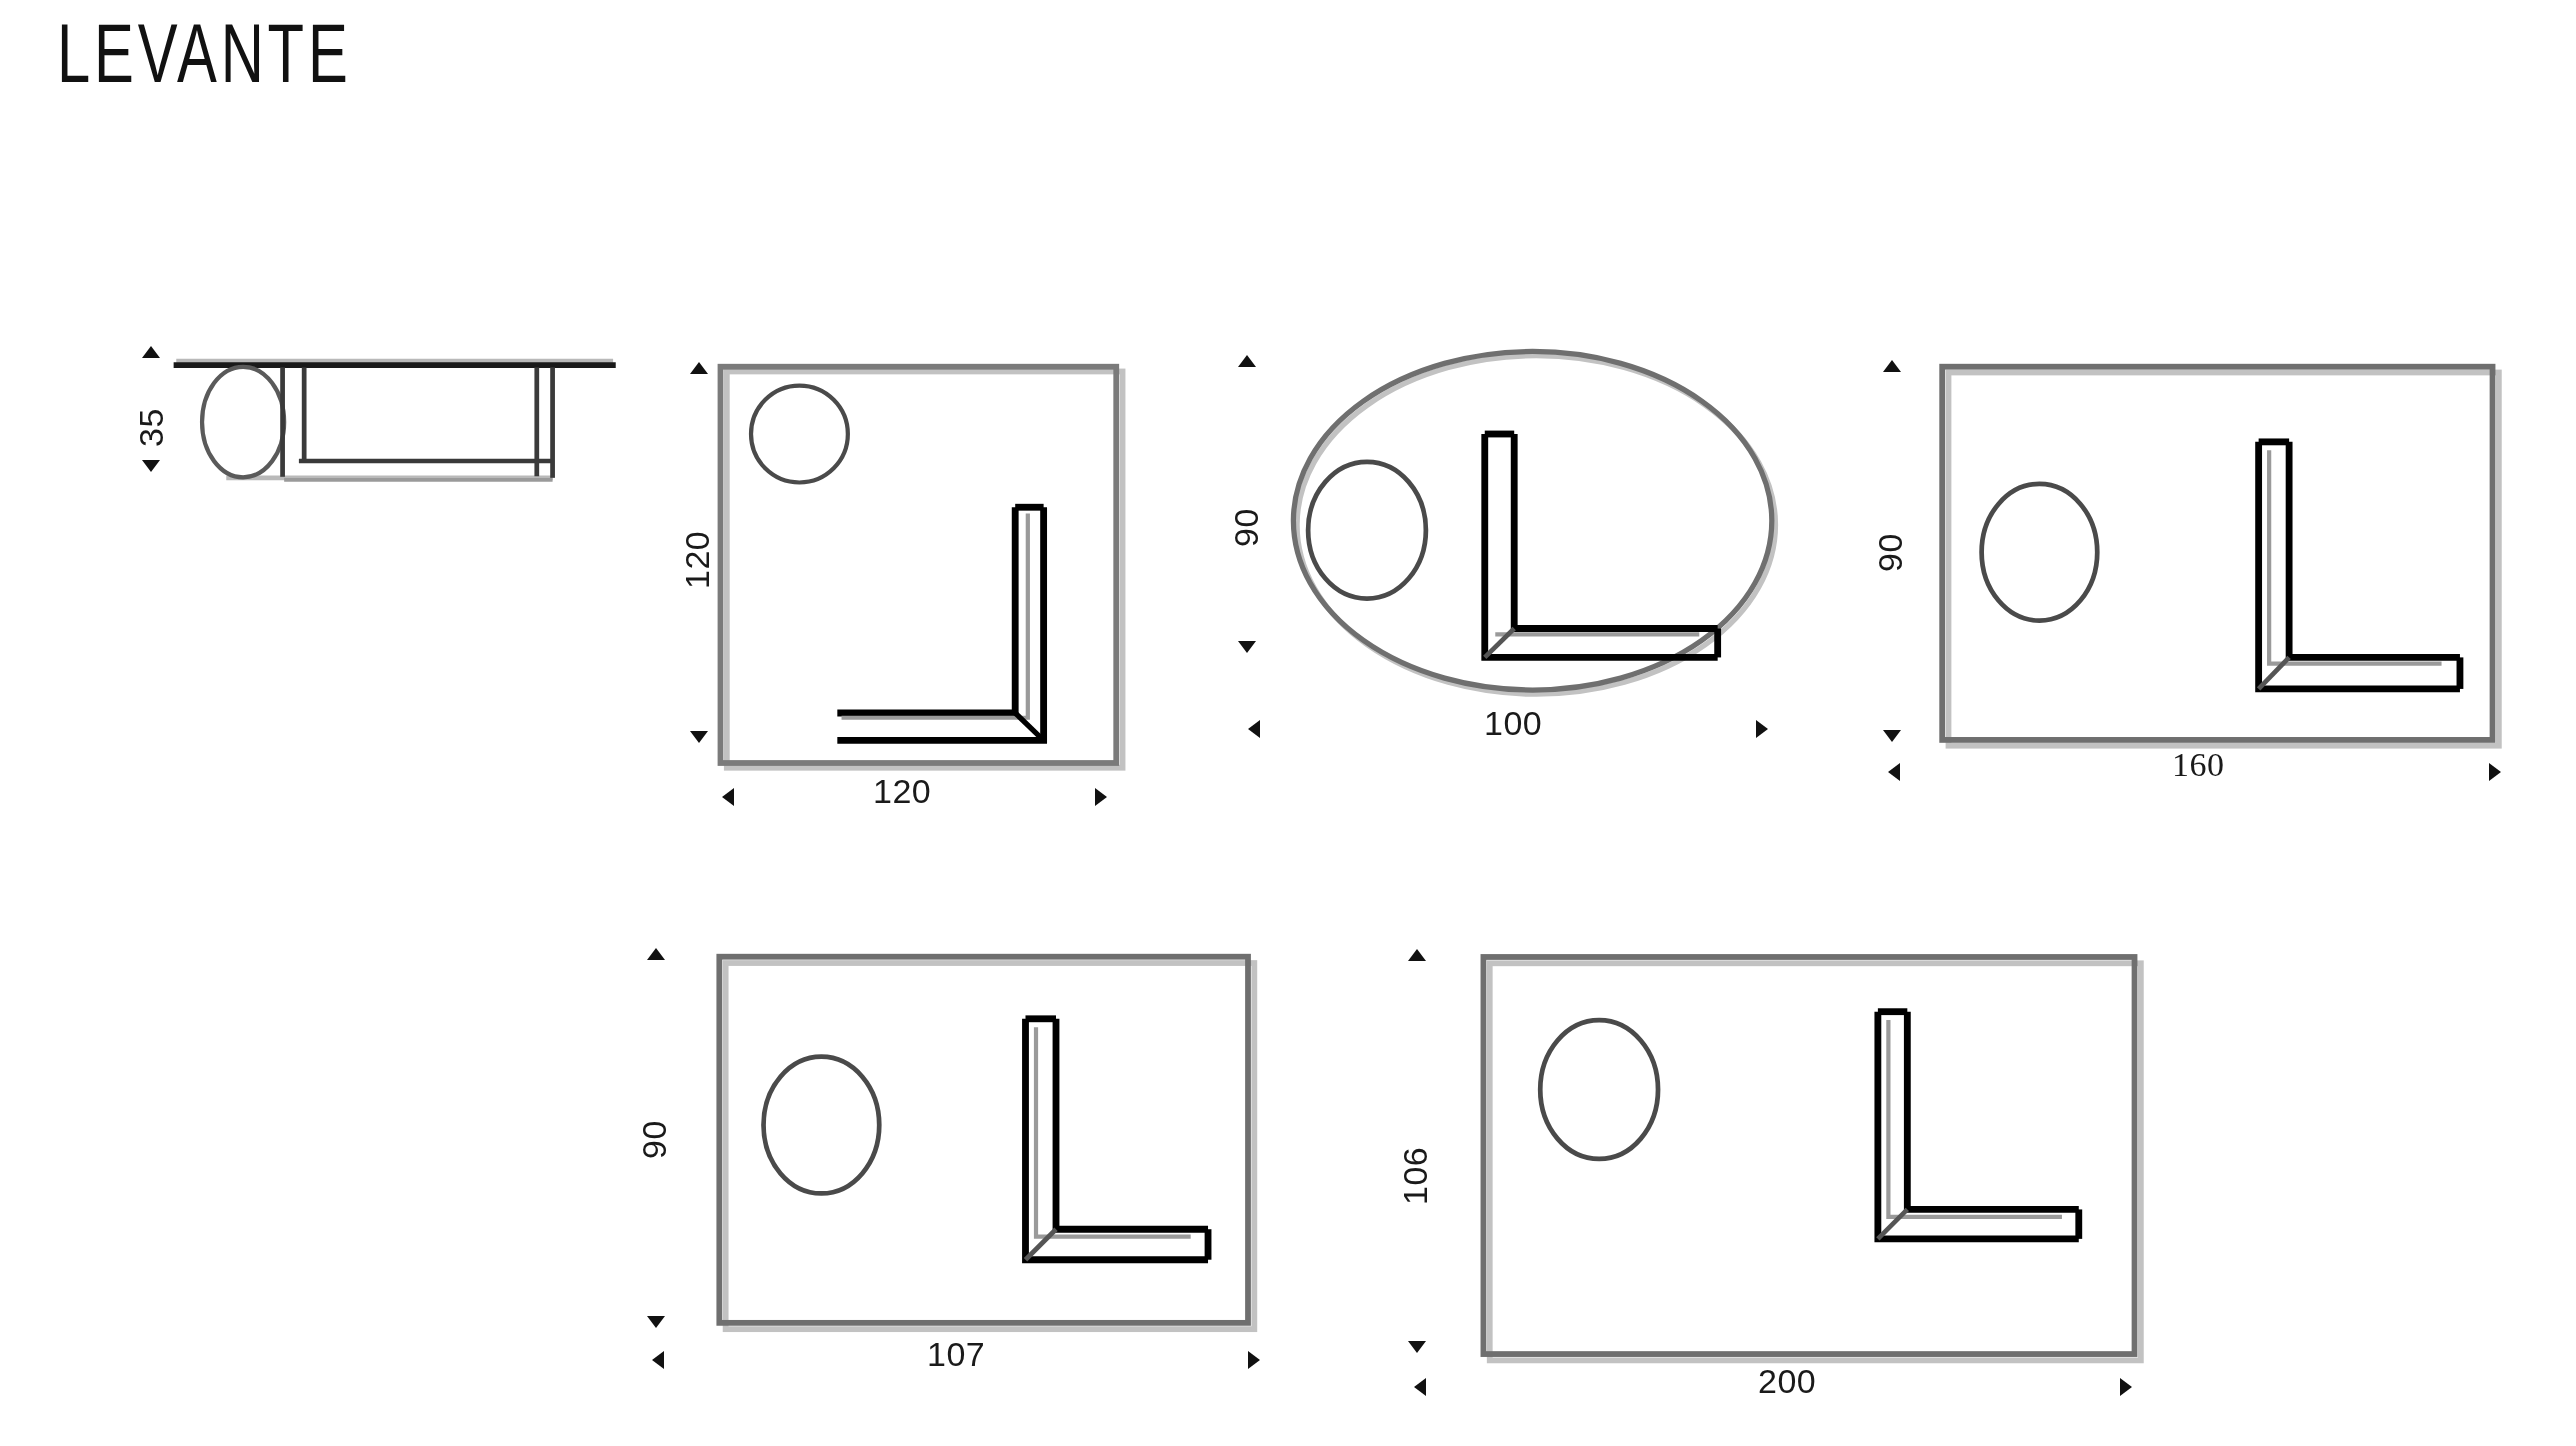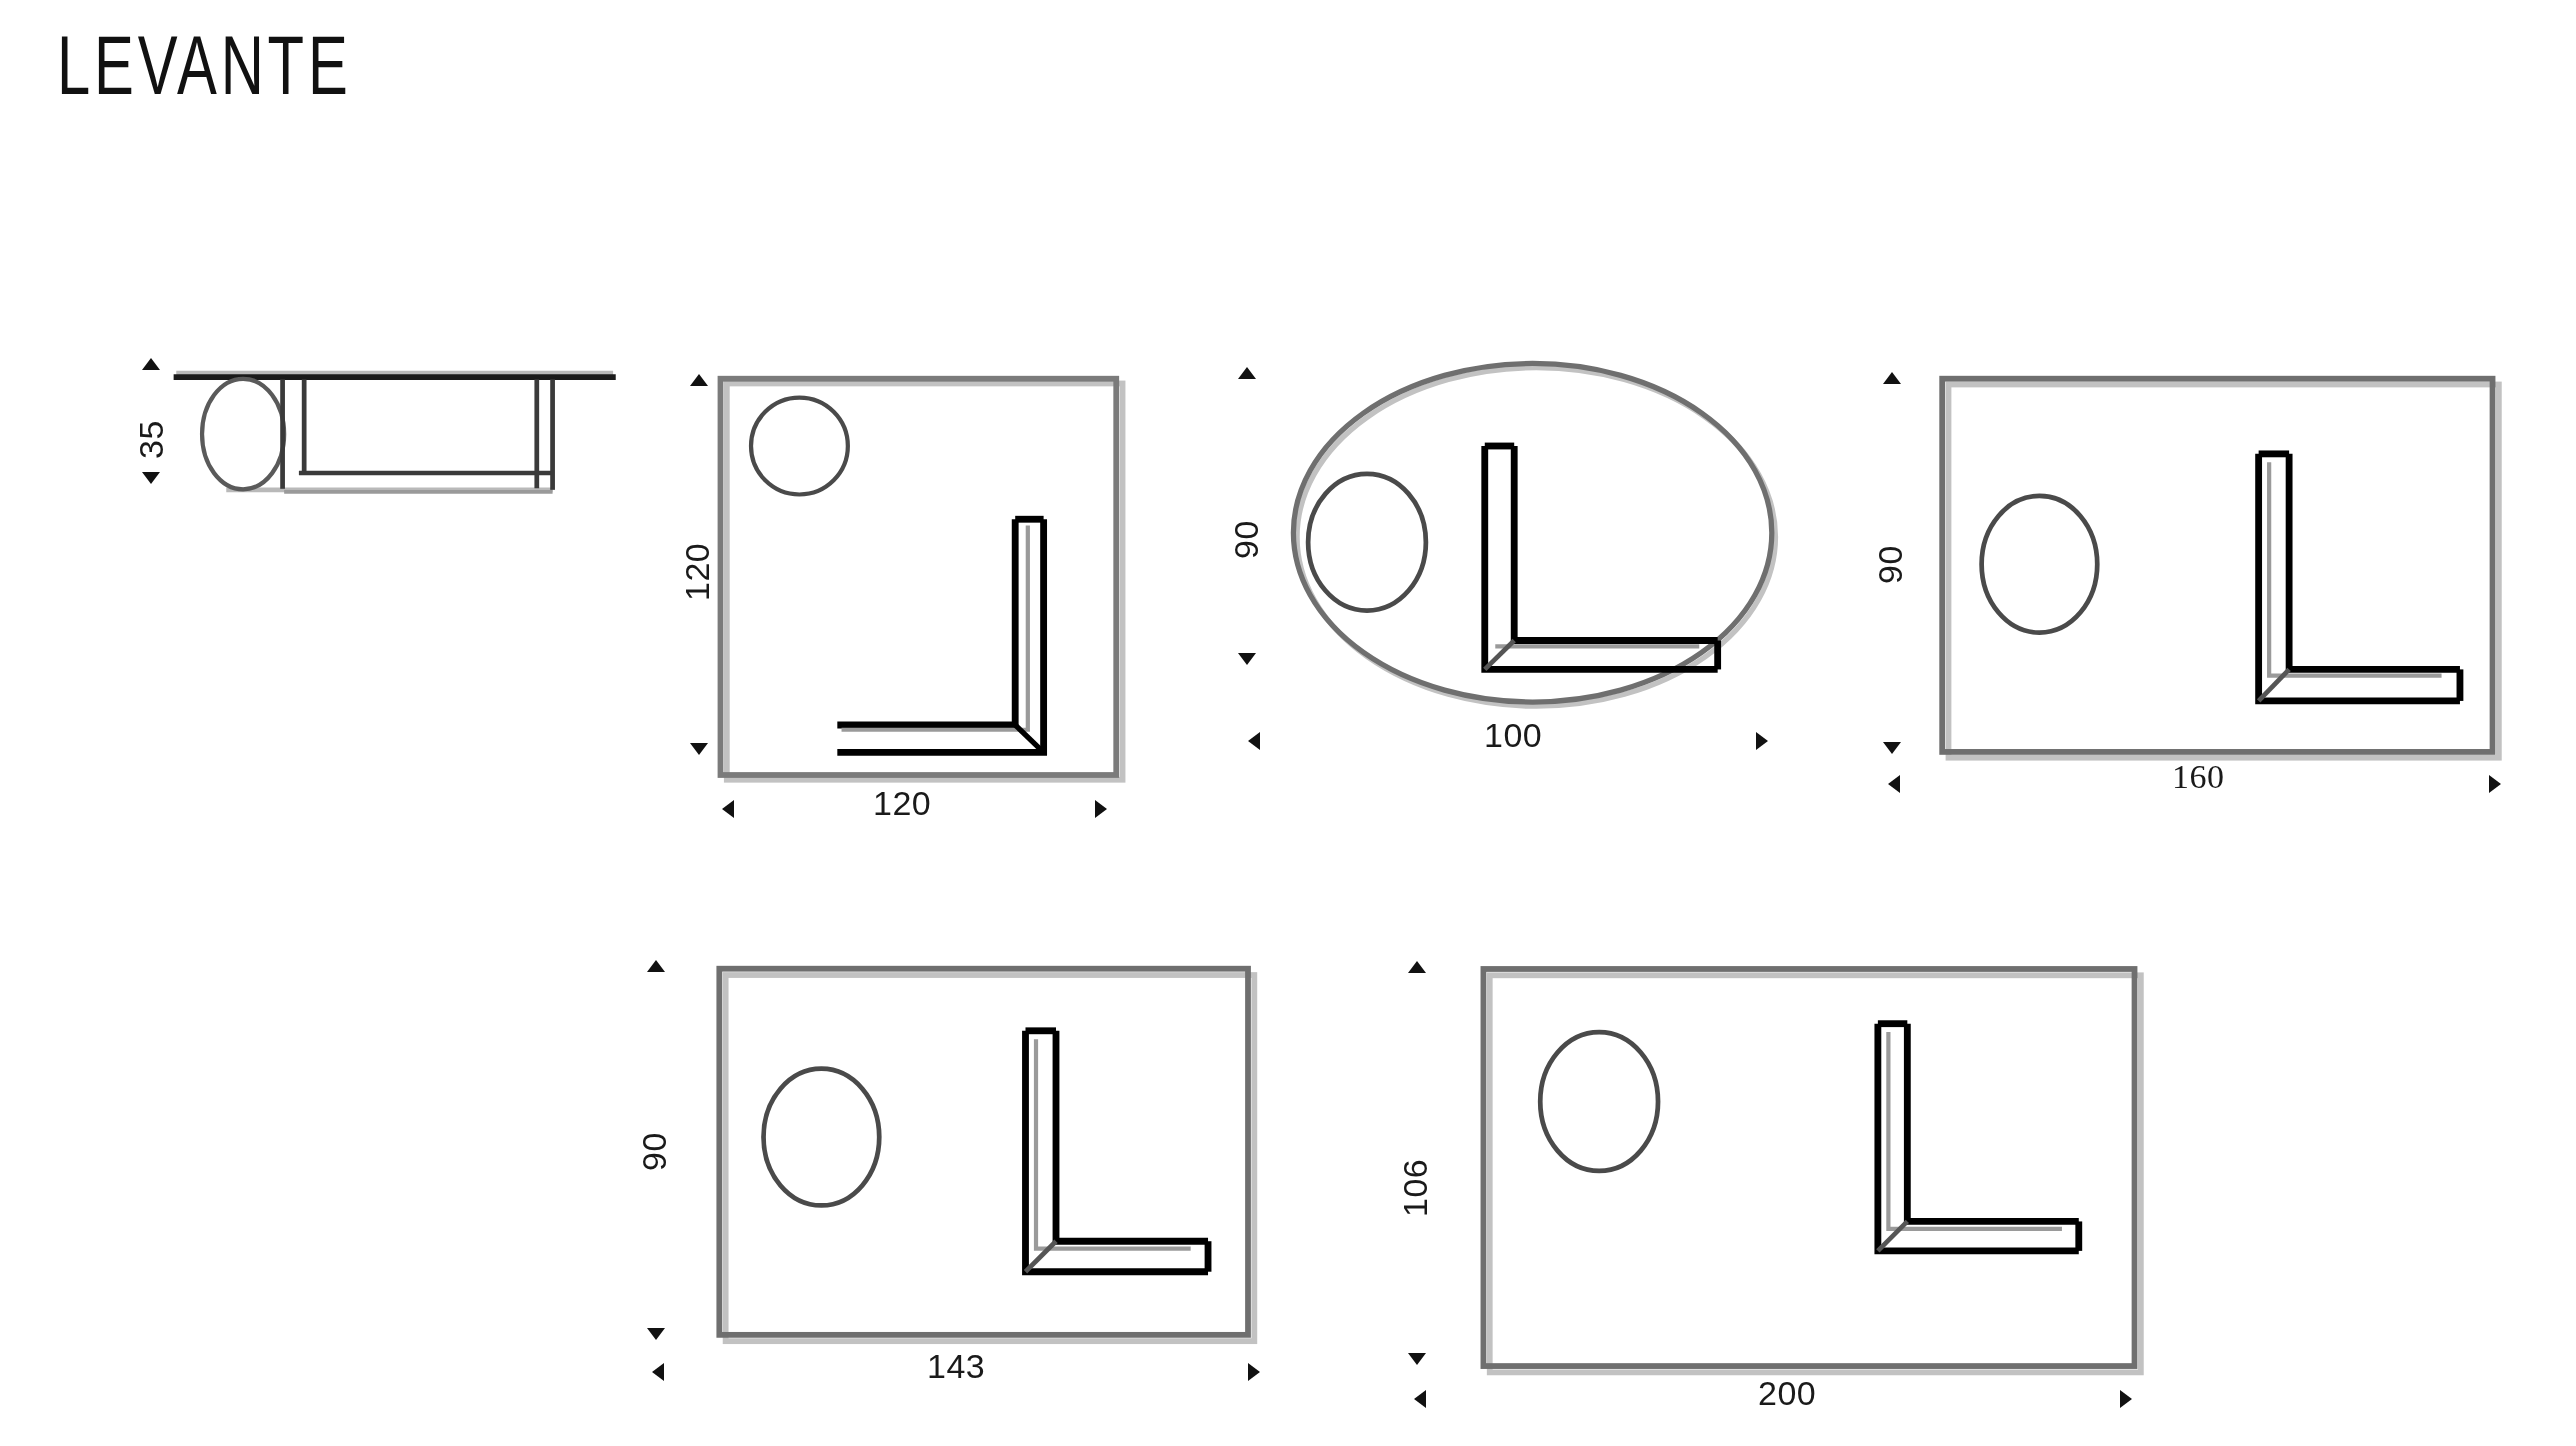--- a/index.html
+++ b/index.html
@@ -4,21 +4,21 @@
 <title>LEVANTE</title>
 <style>
   html,body{margin:0;padding:0;background:#ffffff;}
   body{
     width:2576px;height:1447px;
     font-family:"Liberation Sans",sans-serif;
     color:#000;
     overflow:hidden;
     position:relative;
   }
-  #sheet{position:absolute;left:0;top:12px;width:2576px;height:1394px;}
+  #sheet{position:absolute;left:0;top:0;width:2576px;height:1394px;}
 
   
   .title{
     position:absolute;
     left:57px; top:11.6px;
     font-family:"Liberation Sans",sans-serif;
     font-size:83px;
     font-weight:300;
     letter-spacing:5.3px;
     line-height:1;
@@ -207,21 +207,21 @@
         <path d="M 806 176 L 806 576 L 1095 576" fill="none" stroke="#000" stroke-width="13"></path>
         <line x1="748" y1="176" x2="806" y2="176" stroke="#000" stroke-width="13"></line>
         <line x1="1095" y1="576" x2="1095" y2="634" stroke="#000" stroke-width="13"></line>
         <path d="M 768 192 L 768 590 L 1062 590" fill="none" stroke="#9a9a9a" stroke-width="8"></path>
         <line x1="806" y1="576" x2="748" y2="634" stroke="#555" stroke-width="9"></line>
       </g>
     </svg>
 
     <div class="arrow left" style="left:20px;top:425px;"></div>
     <div class="arrow right" style="left:616px;top:425px;"></div>
-    <div class="dimlabel" style="left:295px;top:409px;">143</div>
+    <div class="dimlabel" style="left:295px;top:409px;">107</div>
   </div>
 
   <div class="fig" style="left:1395px;top:937px;width:768px;height:484px;">
 
     <div class="arrow up" style="left:12.6px;top:11.6px;"></div>
     <div class="arrow down" style="left:12.6px;top:404px;"></div>
     <div class="dimlabel vert" style="left:1.1px;top:268px;">106</div>
 
     <svg width="768" height="426" viewBox="0 0 1460 810">
       <rect x="180" y="50" width="1238" height="755" fill="none" stroke="#c2c2c2" stroke-width="11"></rect>

